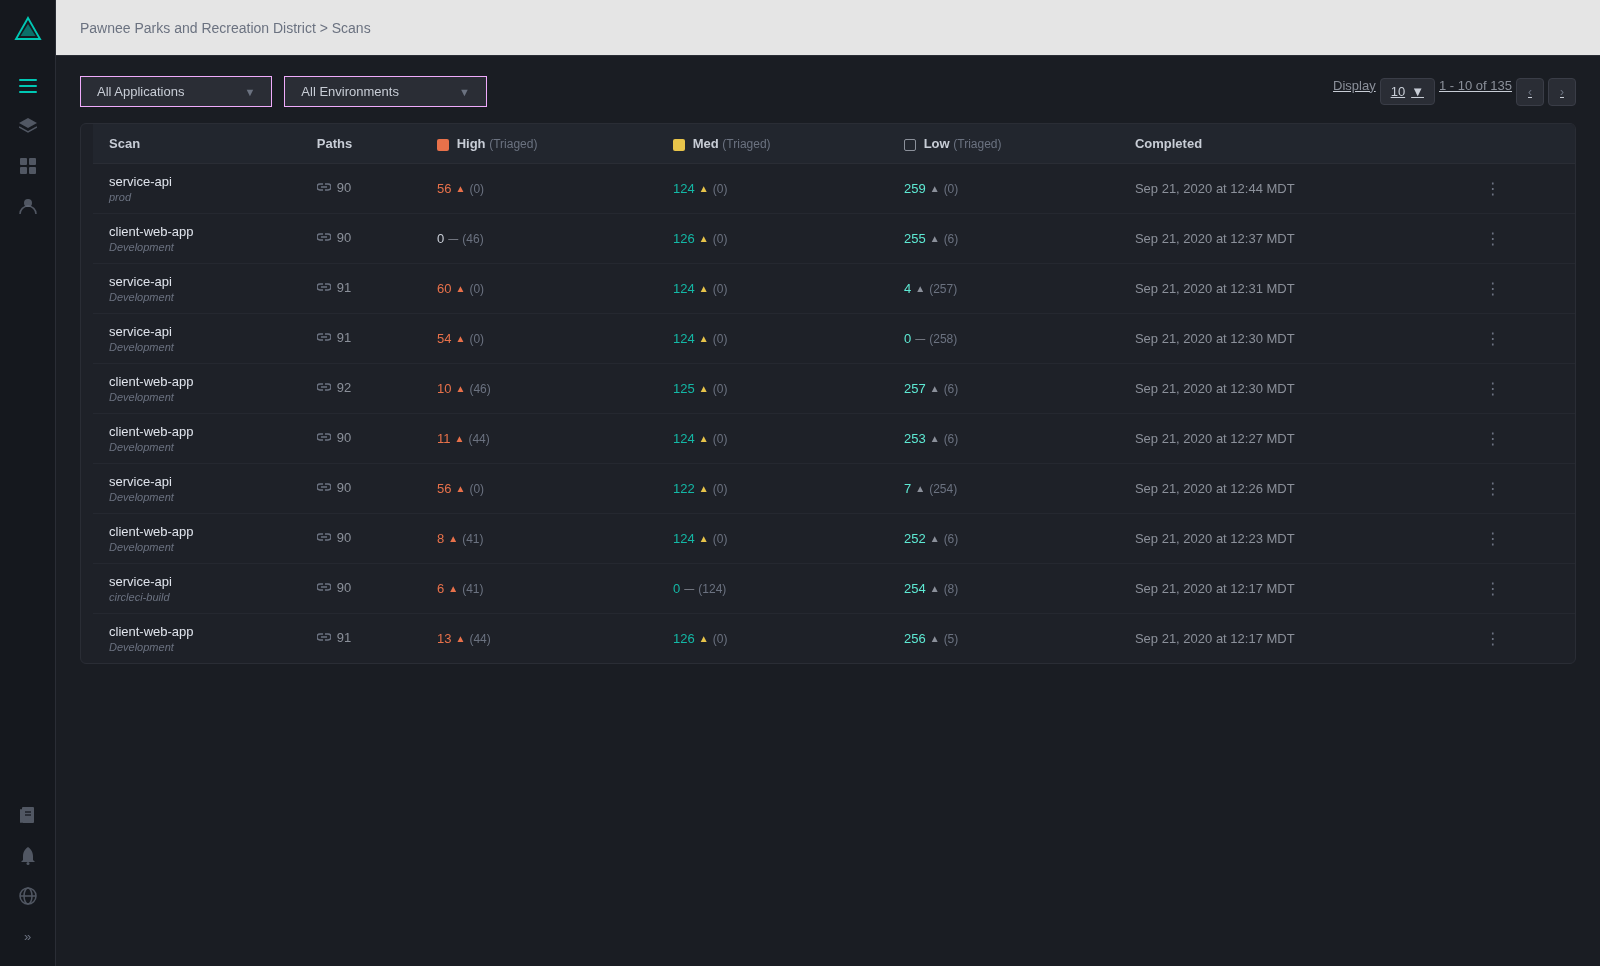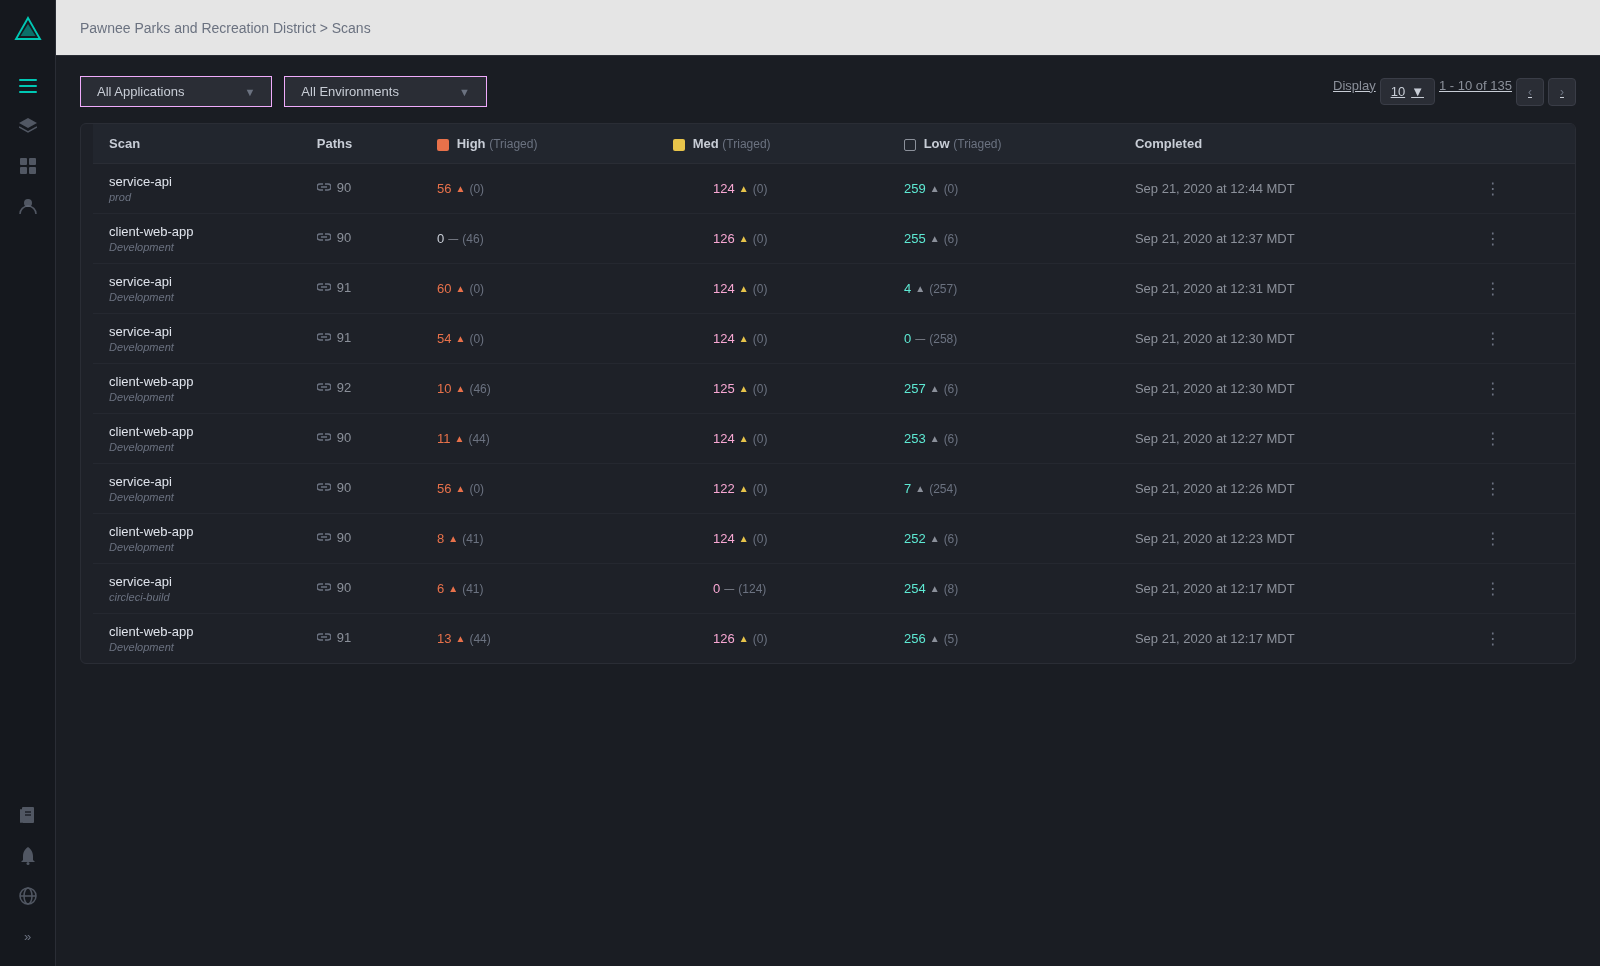--- a/index.html
+++ b/index.html
@@ -197,21 +197,21 @@
     .link-icon { font-size: 14px; color: #6b7280; }
 
     .vuln-cell {
       display: flex;
       align-items: center;
       gap: 4px;
       white-space: nowrap;
     }
     .vuln-num { font-weight: 400; font-size: 13px; }
     .vuln-num.high { color: #e8714a; }
-    .vuln-num.med { color: #f9a8d4; margin-left: 40px; }
+    .vuln-num.med { color: #14b8a6; }
     .vuln-num.low { color: #5eead4; }
     .vuln-arrow-up { color: #e8714a; font-size: 10px; }
     .vuln-arrow-up.med { color: #e8c44a; }
     .vuln-arrow-up.low { color: #8b909a; }
     .vuln-arrow-dash { color: #8b909a; font-size: 10px; }
     .vuln-triaged { color: #6b7280; font-size: 12px; }
 
     .completed-cell { color: #8b909a; font-size: 13px; white-space: nowrap; }
 
     .row-menu {

